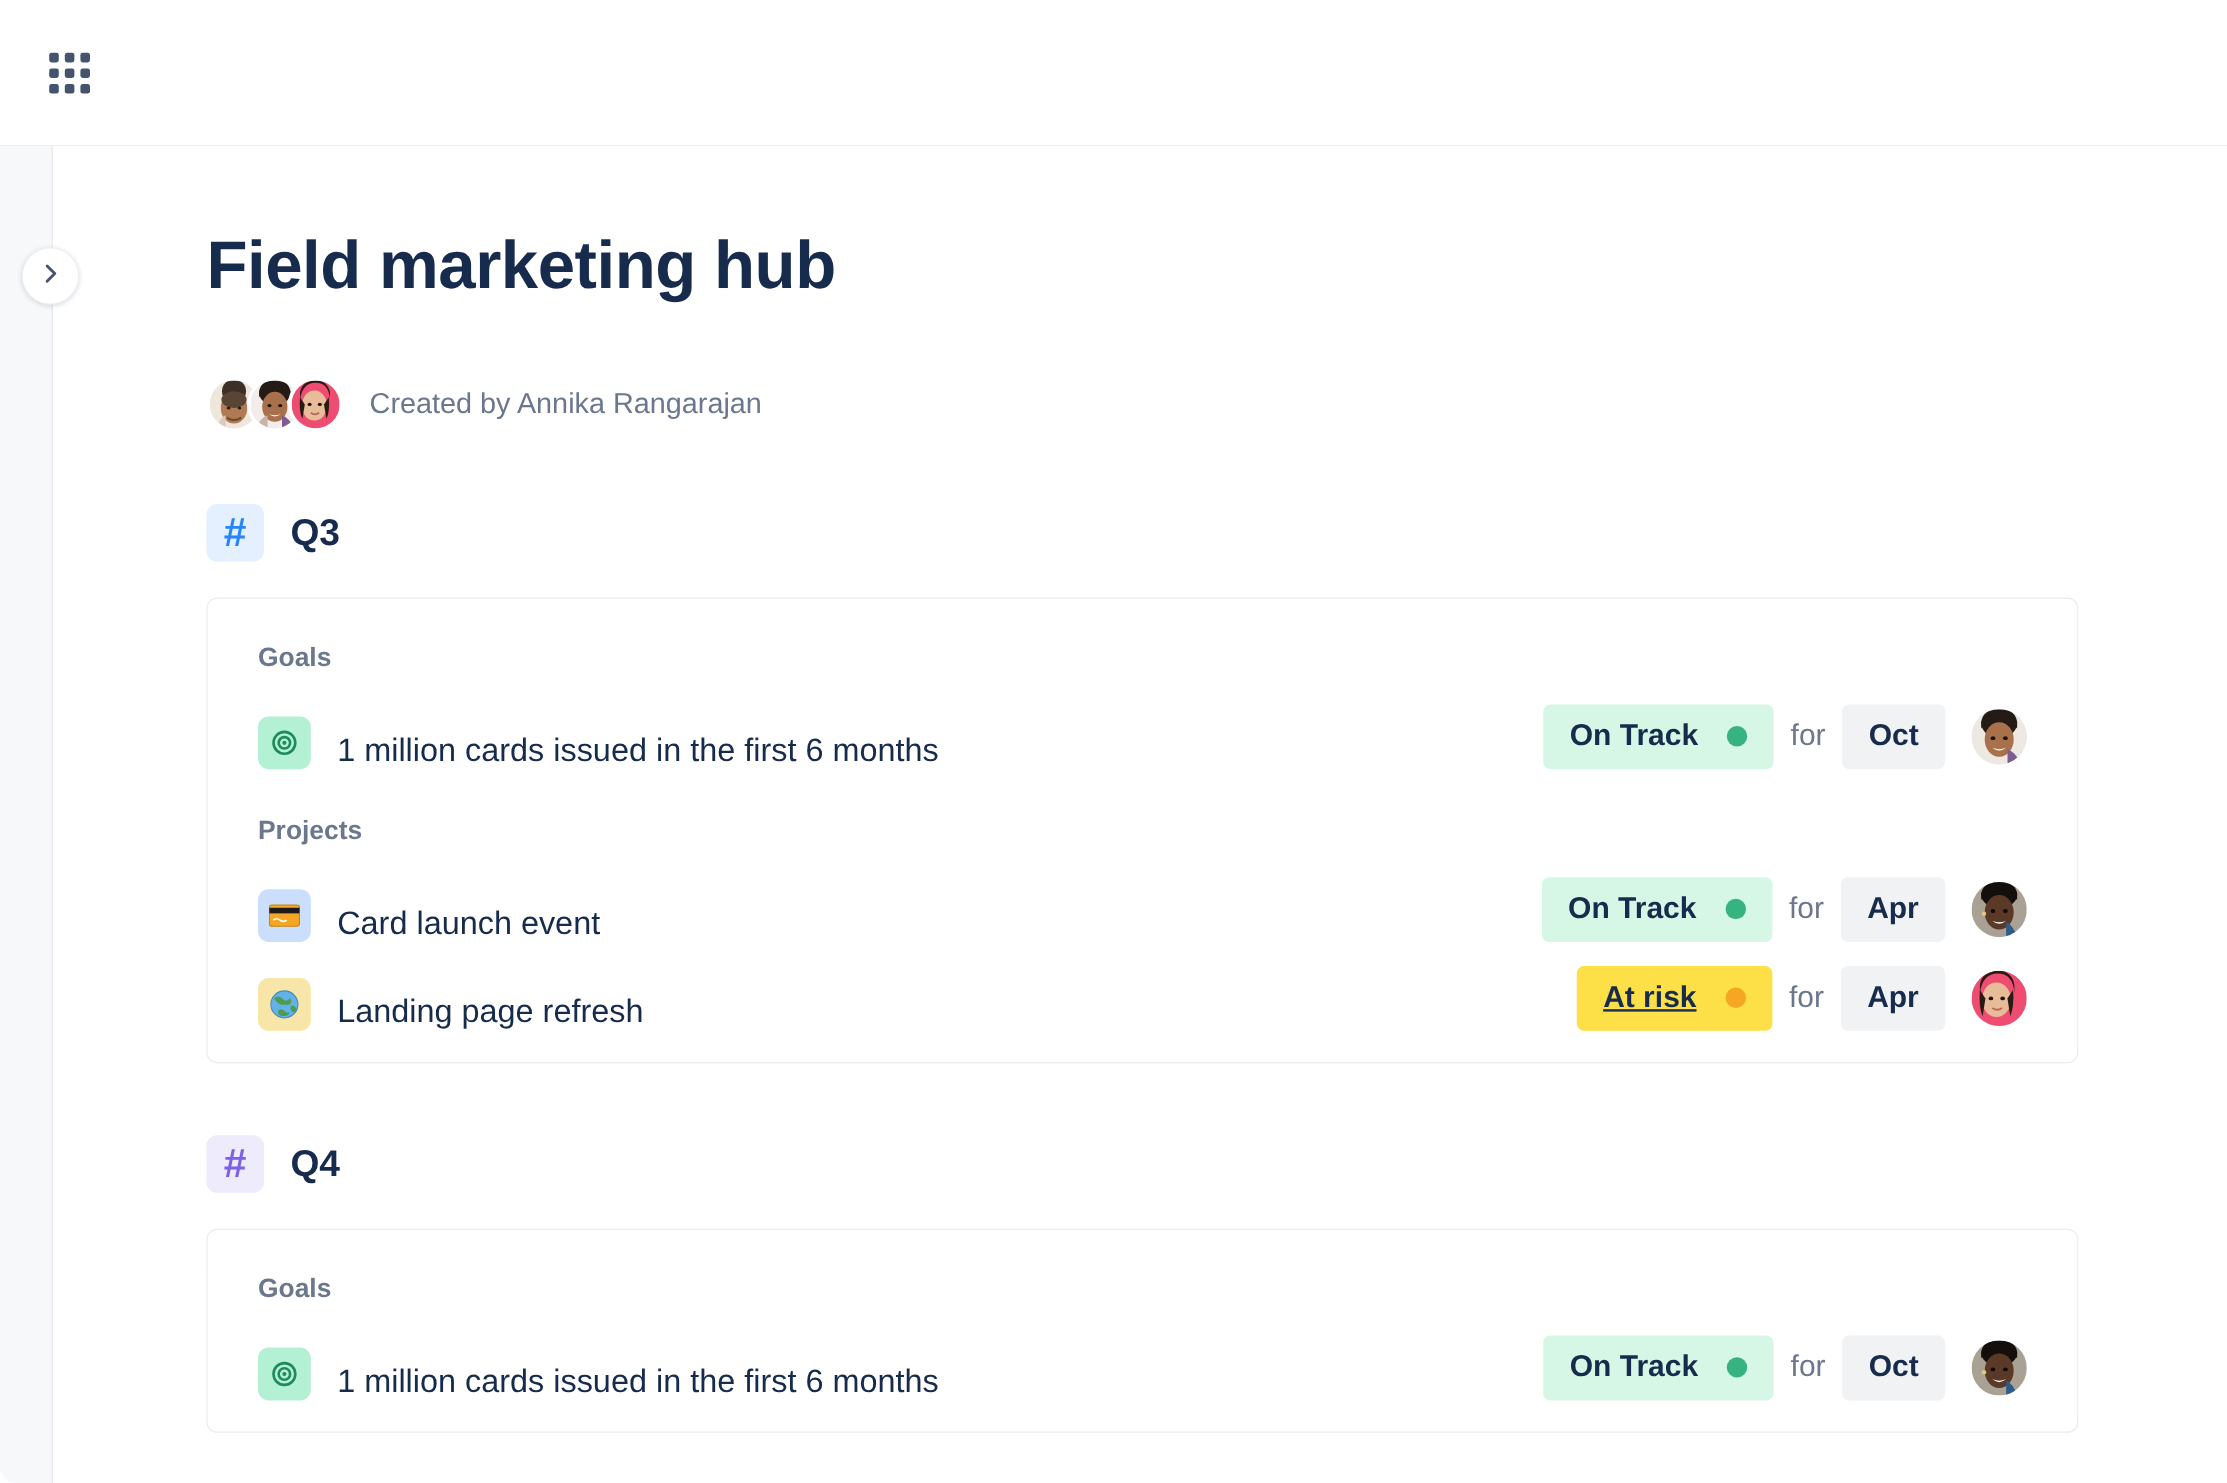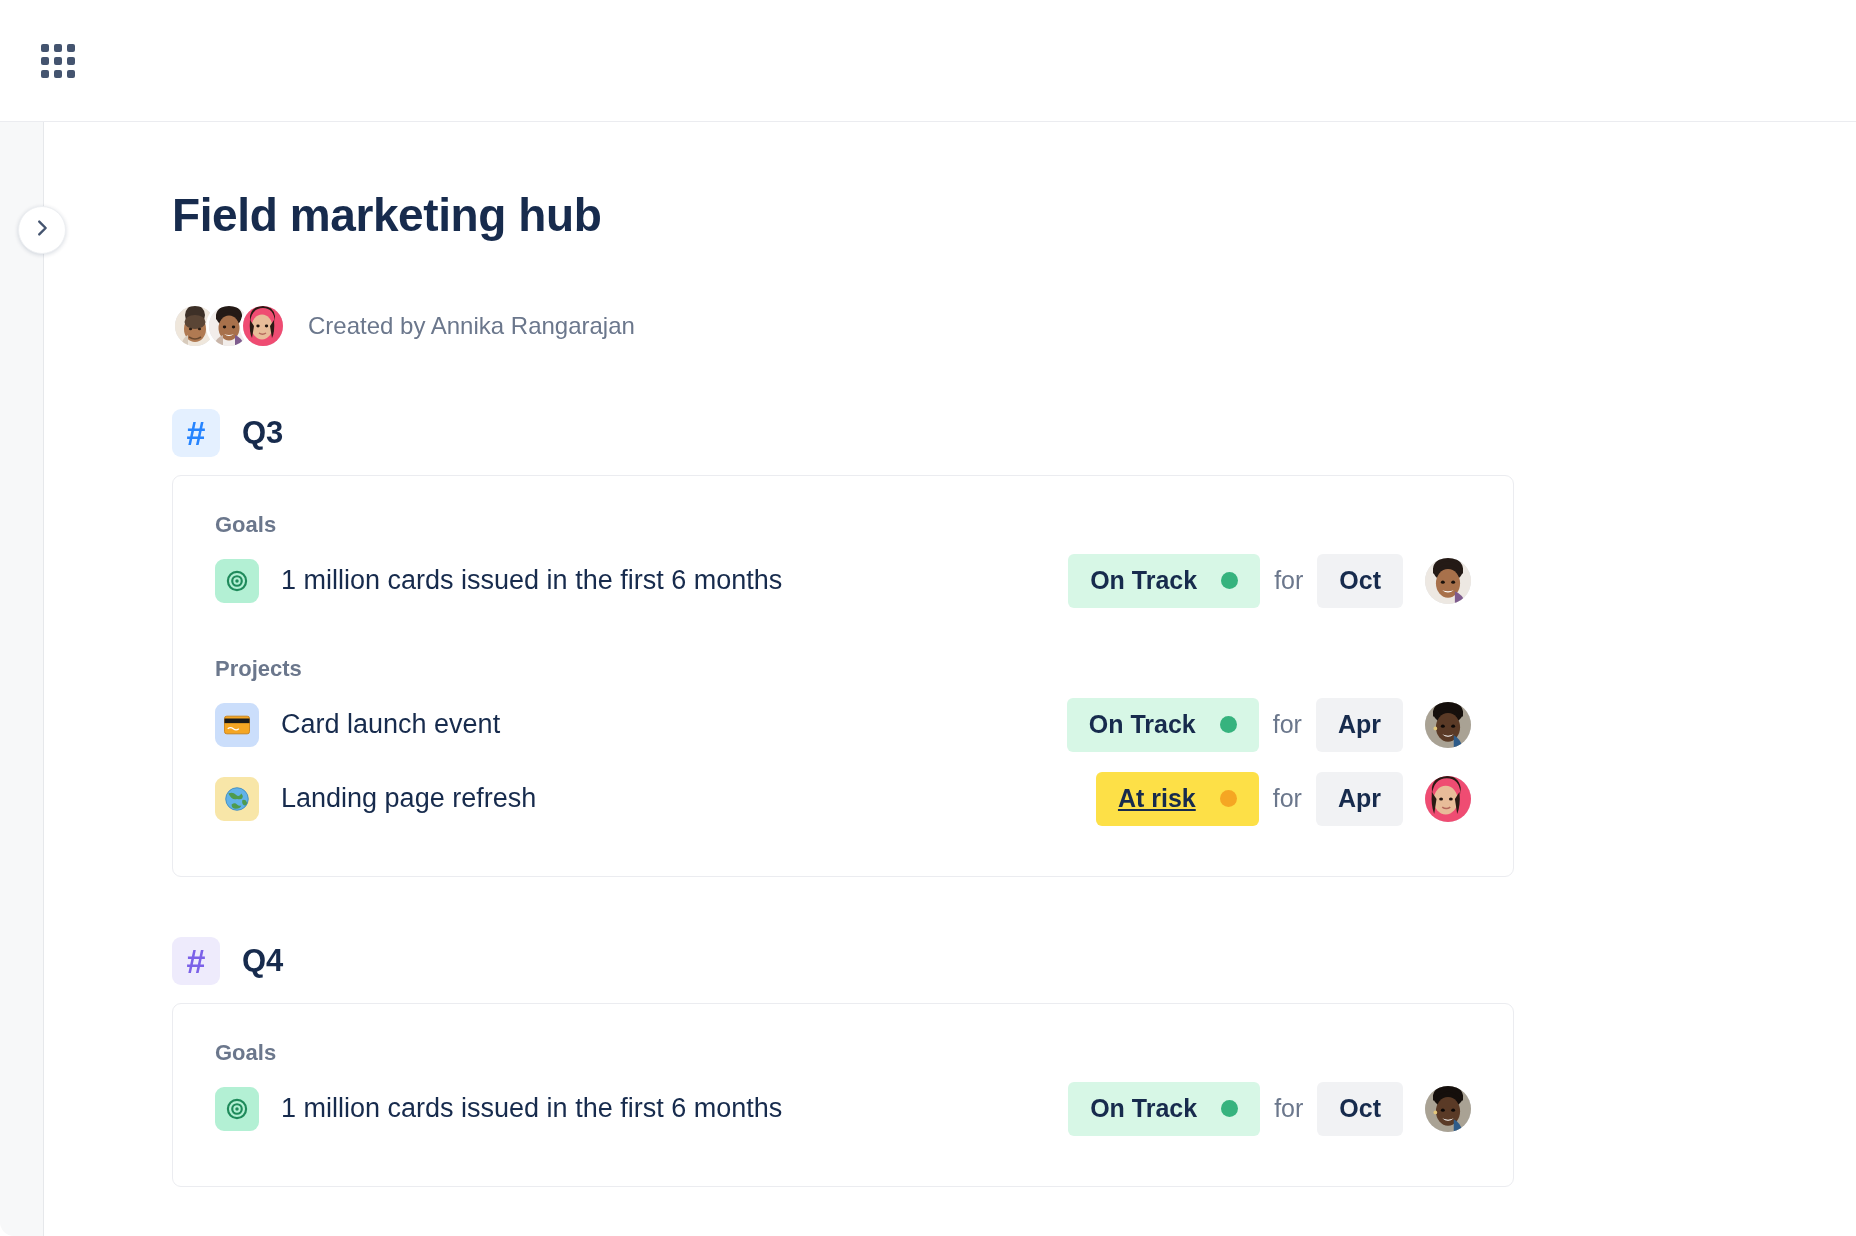--- a/index.html
+++ b/index.html
@@ -113,21 +113,21 @@
     width: 1811px;
     height: 1114px;
     background: #ffffff;
     overflow: hidden;
   }
   .content-inner {
     padding: 68px 0 0 127px;
   }
 
   .page-title {
-    font-size: 46px;
+    font-size: 56px;
     font-weight: 600;
     color: #172B4D;
     letter-spacing: -0.4px;
     margin: 0;
     line-height: 1.1;
   }
 
   .byline {
     display: flex;
     align-items: center;
@@ -169,39 +169,39 @@
     font-weight: 700;
     line-height: 1;
   }
   .quarter-label {
     font-size: 31px;
     font-weight: 700;
     color: #172B4D;
   }
 
   .card {
-    margin-top: 18px;
-    width: 1342px;
+    margin-top: 30px;
+    width: 1560px;
     border: 1px solid #EBECF0;
     border-radius: 9px;
     background: #ffffff;
-    padding: 36px 42px 40px 42px;
+    padding: 36px 42px 26px 42px;
   }
 
   .group-label {
     font-size: 22px;
     font-weight: 600;
     color: #6B778C;
     margin-bottom: 6px;
   }
   .group-label.second { margin-top: 38px; }
 
   .row {
     display: flex;
-    align-items: center;
+    align-items: flex-end;
     height: 74px;
   }
   .row-icon {
     width: 44px; height: 44px;
     border-radius: 9px;
     display: flex;
     align-items: center;
     justify-content: center;
     flex: 0 0 44px;
     font-size: 26px;

